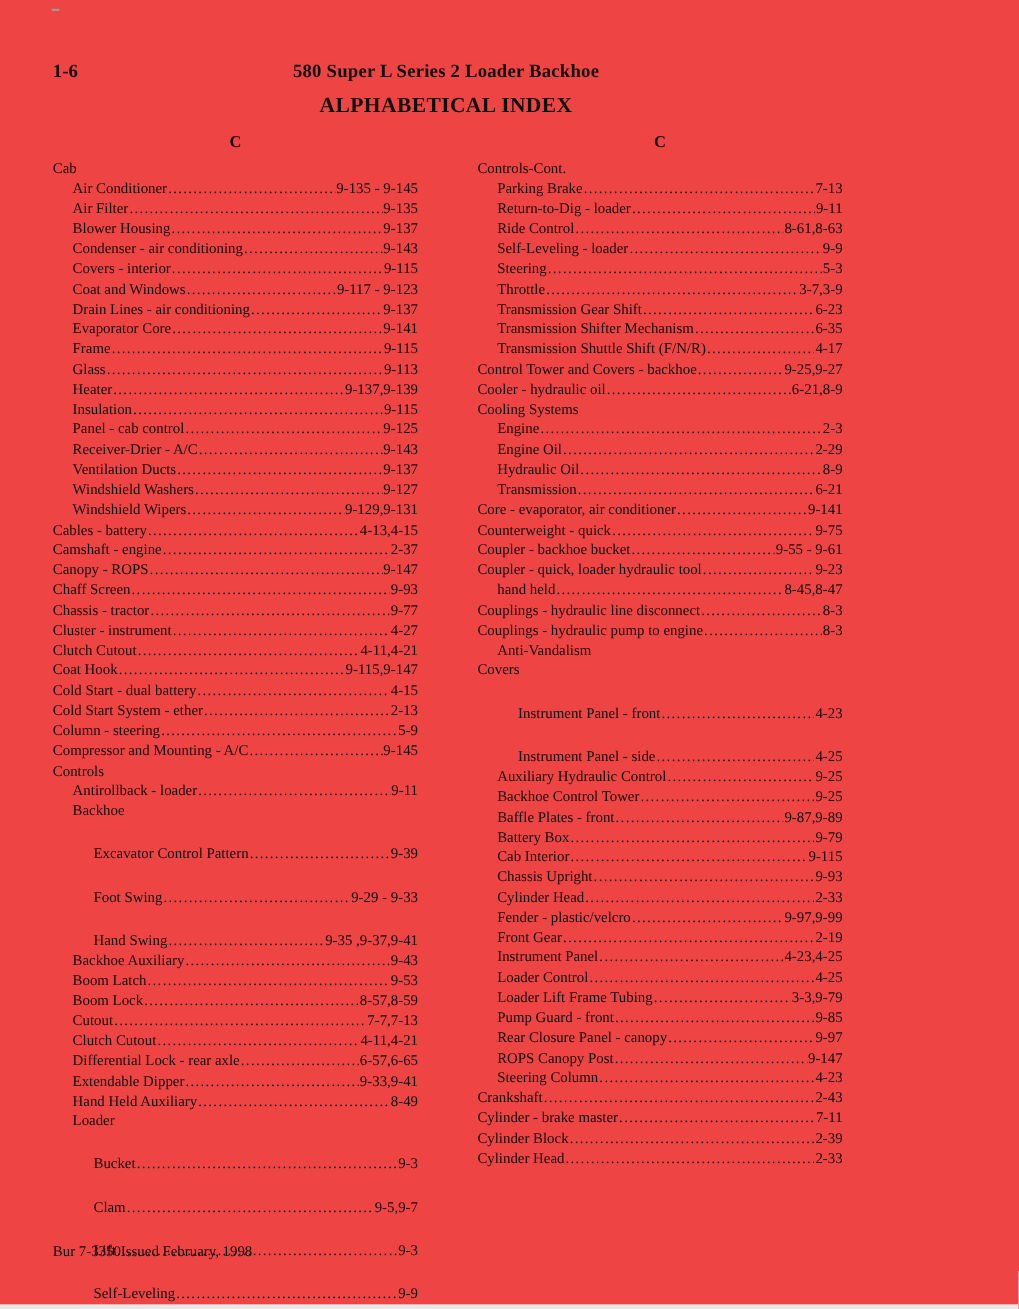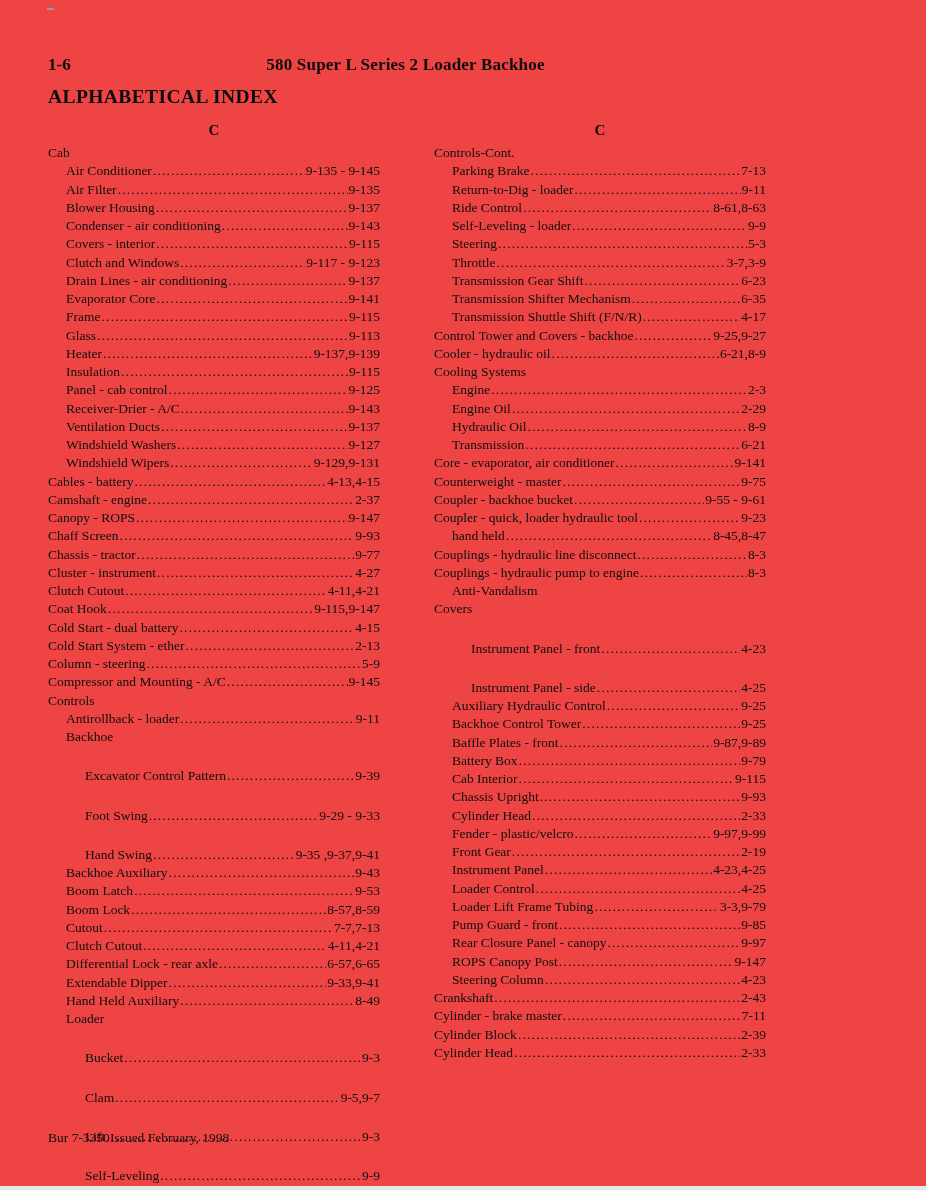--- a/index.html
+++ b/index.html
@@ -33,20 +33,21 @@
   .doc-title {
     text-align: center;
     font-size: 17px;
     font-weight: bold;
     letter-spacing: 0.2px;
   }
   .index-title {
     position: absolute;
     left: 48px; top: 86px;
     width: 715px;
+    text-align: center;
     font-size: 19.5px;
     font-weight: bold;
     letter-spacing: 0.4px;
   }
   .column {
     position: absolute;
     top: 120px;
     width: 332px;
     font-size: 13.5px;
   }
@@ -126,21 +127,21 @@
           <span class="label">Condenser - air conditioning</span>
           <span class="dots"></span>
           <span class="pages">9-143</span>
         </div>
         <div class="entry indent-1">
           <span class="label">Covers - interior</span>
           <span class="dots"></span>
           <span class="pages">9-115</span>
         </div>
         <div class="entry indent-1">
-          <span class="label">Clutch and Windows</span>
+          <span class="label">Coat and Windows</span>
           <span class="dots"></span>
           <span class="pages">9-117 - 9-123</span>
         </div>
         <div class="entry indent-1">
           <span class="label">Drain Lines - air conditioning</span>
           <span class="dots"></span>
           <span class="pages">9-137</span>
         </div>
         <div class="entry indent-1">
           <span class="label">Evaporator Core</span>
@@ -427,21 +428,21 @@
           <span class="label">Transmission</span>
           <span class="dots"></span>
           <span class="pages">6-21</span>
         </div>
         <div class="entry indent-0">
           <span class="label">Core - evaporator, air conditioner</span>
           <span class="dots"></span>
           <span class="pages">9-141</span>
         </div>
         <div class="entry indent-0">
-          <span class="label">Counterweight - master</span>
+          <span class="label">Counterweight - quick</span>
           <span class="dots"></span>
           <span class="pages">9-75</span>
         </div>
         <div class="entry indent-0">
           <span class="label">Coupler - backhoe bucket</span>
           <span class="dots"></span>
           <span class="pages">9-55 - 9-61</span>
         </div>
         <div class="entry indent-0">
           <span class="label">Coupler - quick, loader hydraulic tool</span>

